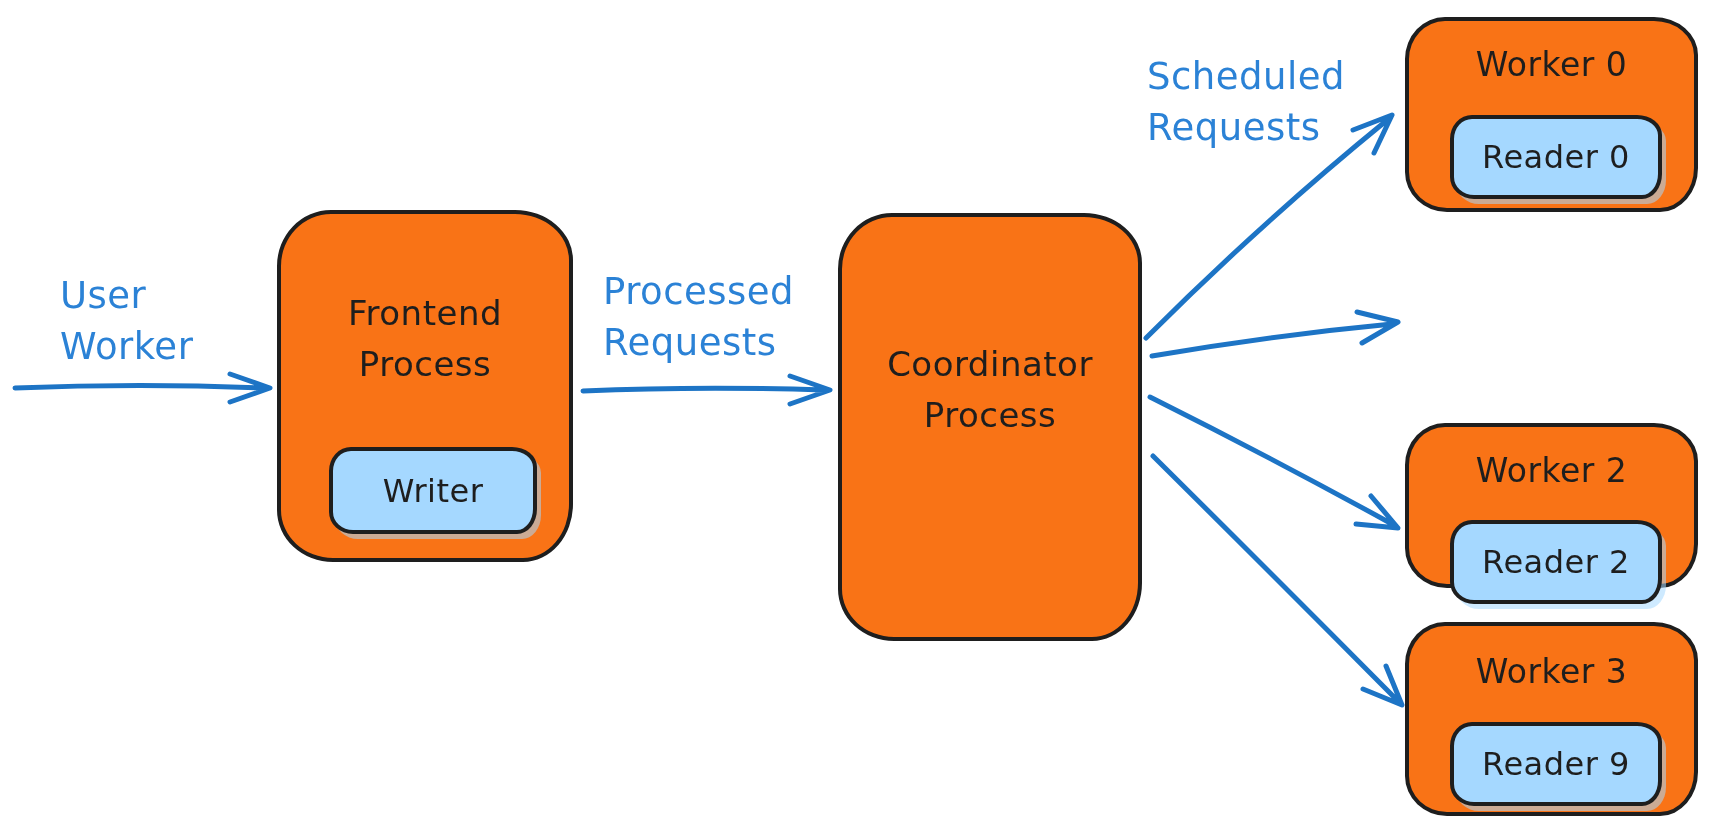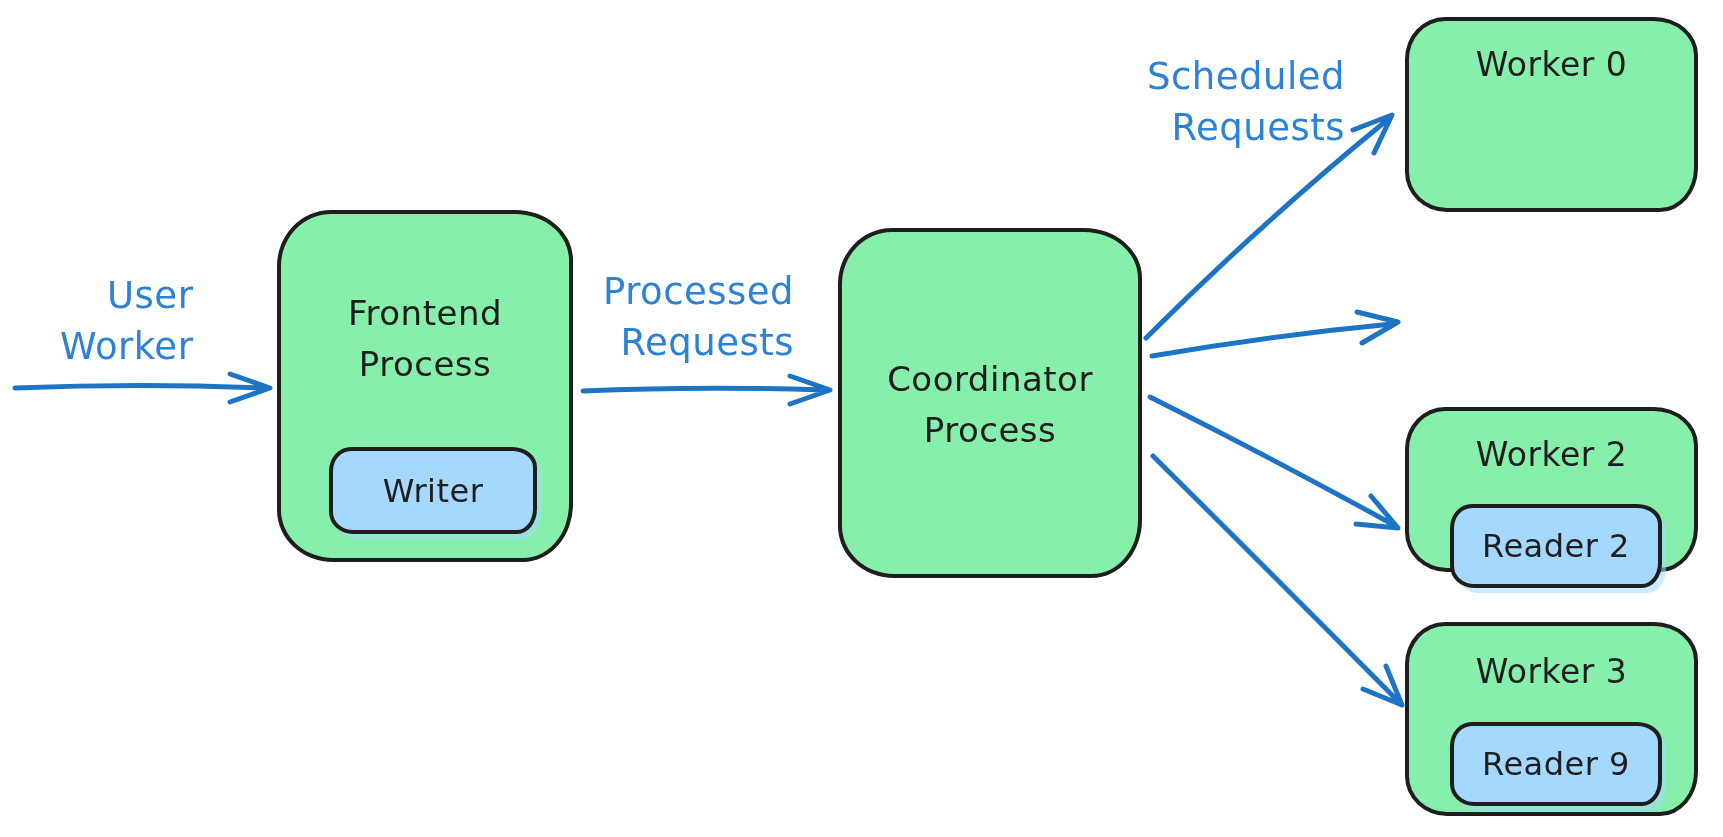--- a/index.html
+++ b/index.html
@@ -20,21 +20,21 @@
   .arrows{position:absolute;left:0;top:0;width:1723px;height:837px;}
   .arrow{
     fill:none;
     stroke:var(--arrow-blue);
     stroke-width:5;
     stroke-linecap:round;
     stroke-linejoin:round;
   }
   .node{
     position:absolute;
-    background:#86efac;
+    background:#f97316;
     border:4px solid var(--ink);
     box-sizing:border-box;
   }
   .bignode{border-radius:54px 58px 50px 56px / 56px 50px 58px 52px;}
   .worker{border-radius:40px 44px 38px 42px / 42px 38px 44px 40px;}
   .chip{
     position:absolute;
     background:var(--chip-fill);
     border:4px solid var(--ink);
     box-sizing:border-box;
@@ -67,21 +67,21 @@
     letter-spacing:.5px;
   }
   .bluelabel{
     position:absolute;
     color:var(--label-blue);
     font-size:37px;
     line-height:51px;
     letter-spacing:.5px;
     white-space:nowrap;
   }
-  .bluelabel span{display:block;text-align:right;}
+  .bluelabel span{display:block;}
 </style>
 </head>
 <body>
 
 <div class="canvas">
 
   <svg class="arrows" viewBox="0 0 1723 837" aria-hidden="true">
 
     <path class="arrow" d="M15 388 Q140 383 264 388 M230 374 L270 388 L230 402"></path>
 
@@ -114,33 +114,36 @@
   <div class="node bignode" style="left:277px;top:210px;width:296px;height:352px;">
     <div class="node-title" style="top:74px;">
       <div>Frontend</div>
       <div>Process</div>
     </div>
     <div class="chip" style="left:48px;top:233px;width:208px;height:87px;">
       <span class="t">Writer</span>
     </div>
   </div>
 
-  <div class="node bignode" style="left:838px;top:228px;width:304px;height:350px;">
+  <div class="node bignode" style="left:838px;top:213px;width:304px;height:428px;">
     <div class="node-title" style="top:122px;">
       <div>Coordinator</div>
       <div>Process</div>
     </div>
   </div>
 
   <div class="node worker" style="left:1405px;top:17px;width:293px;height:195px;">
     <div class="worker-title" style="top:24px;">Worker 0</div>
+    <div class="chip" style="left:41px;top:94px;width:212px;height:84px;">
+      <span class="t">Reader 0</span>
+    </div>
   </div>
 
 
-  <div class="node worker" style="left:1405px;top:407px;width:293px;height:165px;">
+  <div class="node worker" style="left:1405px;top:423px;width:293px;height:165px;">
     <div class="worker-title" style="top:24px;">Worker 2</div>
     <div class="chip" style="left:41px;top:93px;width:212px;height:84px;">
       <span class="t">Reader 2</span>
     </div>
   </div>
 
   <div class="node worker" style="left:1405px;top:622px;width:293px;height:194px;">
     <div class="worker-title" style="top:26px;">Worker 3</div>
     <div class="chip" style="left:41px;top:96px;width:212px;height:84px;">
       <span class="t">Reader 9</span>

